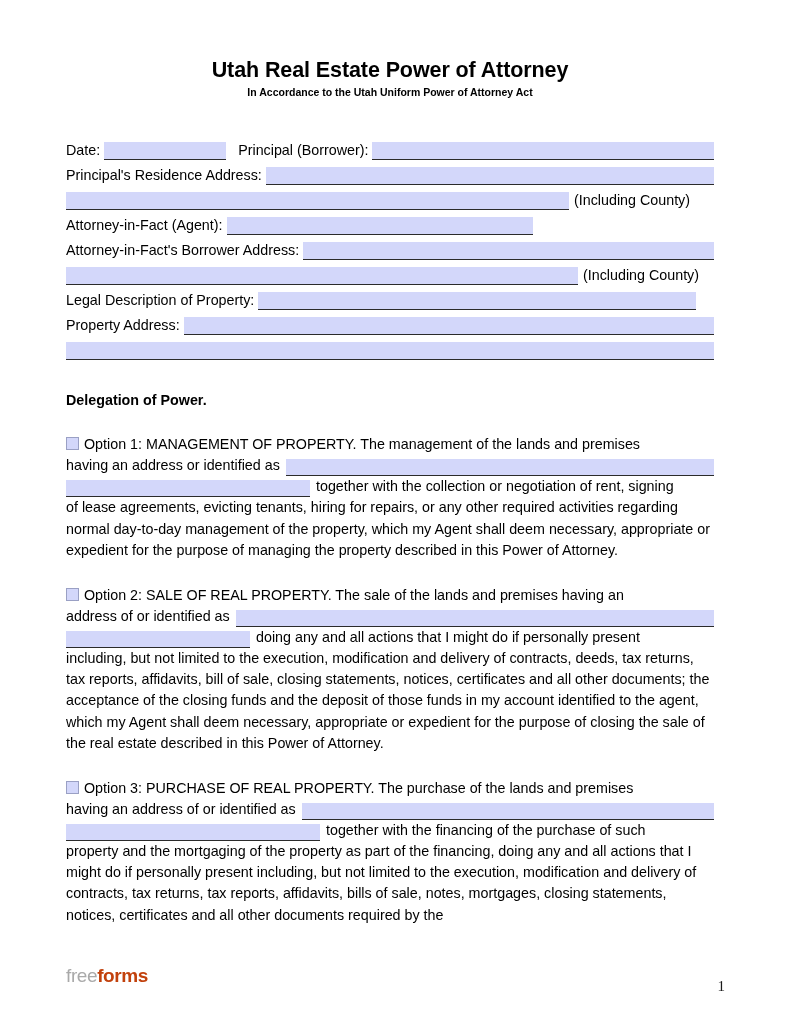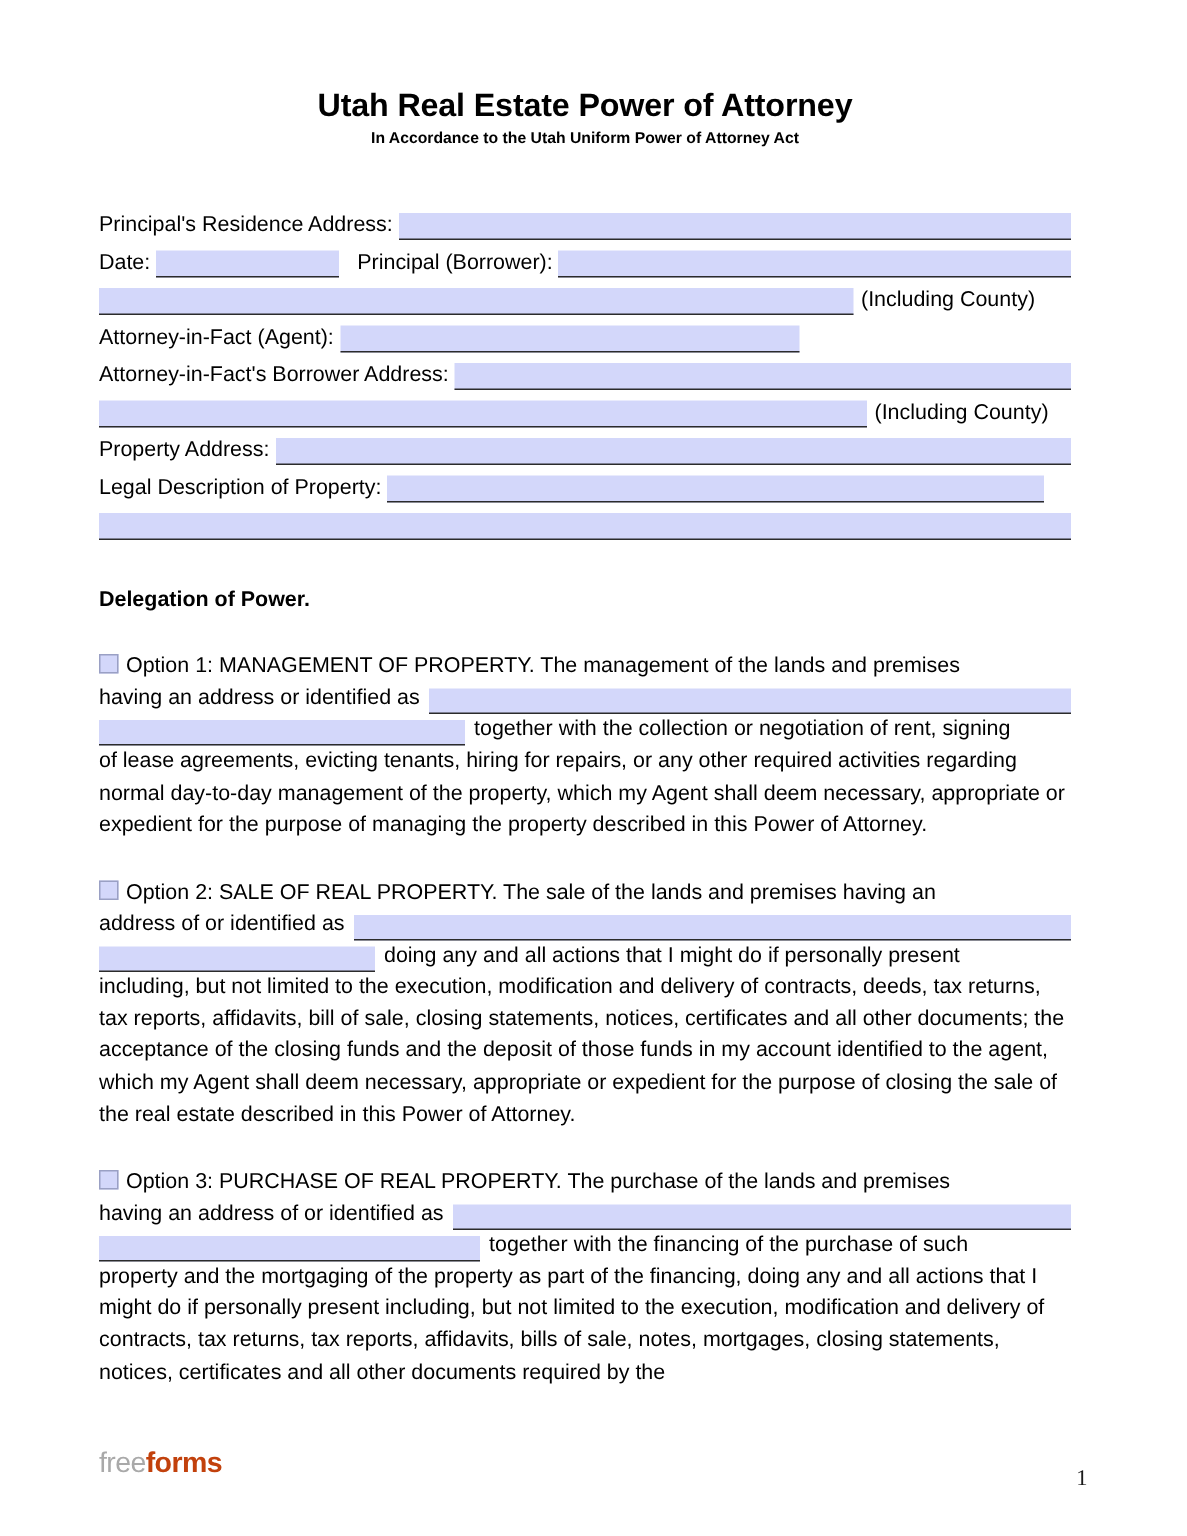--- a/index.html
+++ b/index.html
@@ -168,59 +168,59 @@
   <div class="content">
 
     <div class="title-block">
       <h1 class="doc-title">Utah Real Estate Power of Attorney</h1>
       <div class="doc-subtitle">In Accordance to the Utah Uniform Power of Attorney Act</div>
     </div>
 
     <div class="form-block">
 
       <div class="frow">
-        <span class="flabel">Principal's Residence Address:</span>
-        <span class="field grow"></span>
-      </div>
-
-      <div class="frow">
         <span class="flabel">Date:</span>
         <span class="field" style="width:122px"></span>
         <span class="flabel" style="padding-left:12px">Principal (Borrower):</span>
         <span class="field grow"></span>
       </div>
 
       <div class="frow">
+        <span class="flabel">Principal's Residence Address:</span>
+        <span class="field grow"></span>
+      </div>
+
+      <div class="frow">
         <span class="field" style="width:503px"></span>
         <span class="ftail">(Including County)</span>
       </div>
 
       <div class="frow">
         <span class="flabel">Attorney-in-Fact (Agent):</span>
         <span class="field" style="width:306px"></span>
       </div>
 
       <div class="frow">
         <span class="flabel">Attorney-in-Fact's Borrower Address:</span>
         <span class="field grow"></span>
       </div>
 
       <div class="frow">
         <span class="field" style="width:512px"></span>
         <span class="ftail">(Including County)</span>
       </div>
 
       <div class="frow">
-        <span class="flabel">Property Address:</span>
-        <span class="field grow"></span>
-      </div>
-
-      <div class="frow">
         <span class="flabel">Legal Description of Property:</span>
         <span class="field grow" style="margin-right:18px"></span>
+      </div>
+
+      <div class="frow">
+        <span class="flabel">Property Address:</span>
+        <span class="field grow"></span>
       </div>
 
       <div class="frow">
         <span class="field grow"></span>
       </div>
 
     </div>
 
     <div class="section-heading">Delegation of Power.</div>
 

